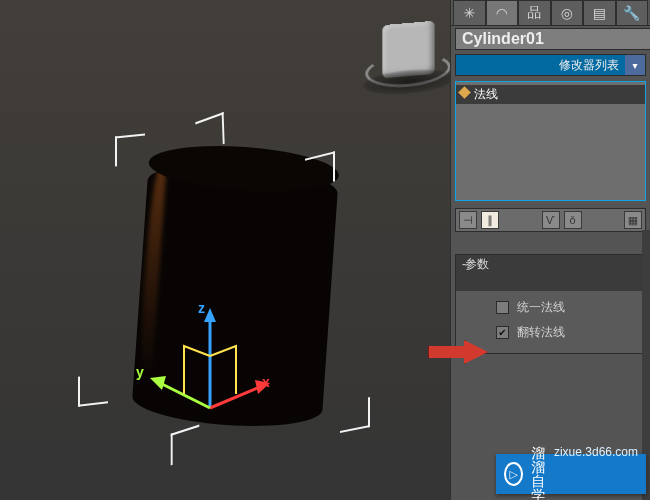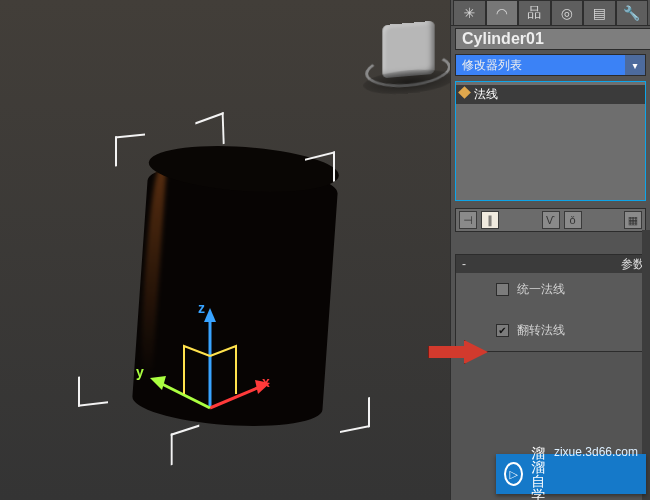--- a/index.html
+++ b/index.html
@@ -149,23 +149,24 @@
       margin-left:2px;
     }
     .dropdown{
       display:flex;
       height:22px;
       margin:2px 4px;
       border:1px solid #2b2b2b;
     }
     .dropdown .text{
       flex:1;
-      background:#3b82f6;
+      background:#0369a1;
       padding:2px 6px;
       color:#eee;
+      text-align:right;
     }
     .dropdown .arrow{
       width:20px;
       background:#4d6b9d;
       color:#fff;
       display:flex; align-items:center; justify-content:center;
       font-size:10px;
     }
     .stack{
       margin:3px 4px;
@@ -210,39 +211,39 @@
       font-size:11px;color:#333;
     }
     .mini.on{ background:#f0eadf;}
     .spacer{flex:1;}
     .rollout{
       margin:18px 4px 4px;
       border:1px solid #2c2c2c;
       background:#5a5a5a;
     }
     .rollout .head{
-      height:18px;
+      height:36px;
       background:#3b3b3b;
       color:#d9d9d9;
-      text-align:right;
+      text-align:left;
       line-height:18px;
       position:relative;
       padding-left:9px;
     }
     .rollout .head::before{
       content:"-";
       position:absolute;
       left:6px; top:0;
       color:#d9d9d9;
     }
     .rollout .body{
       padding:8px 6px 12px;
       display:flex;
       flex-direction:column;
-      gap:24px;
+      gap:8px;
     }
     .chk{
       display:flex;
       align-items:center;
       gap:8px;
       color:#d5d5d5;
       cursor:pointer;
       padding-left:34px;
     }
     .chk .box{

